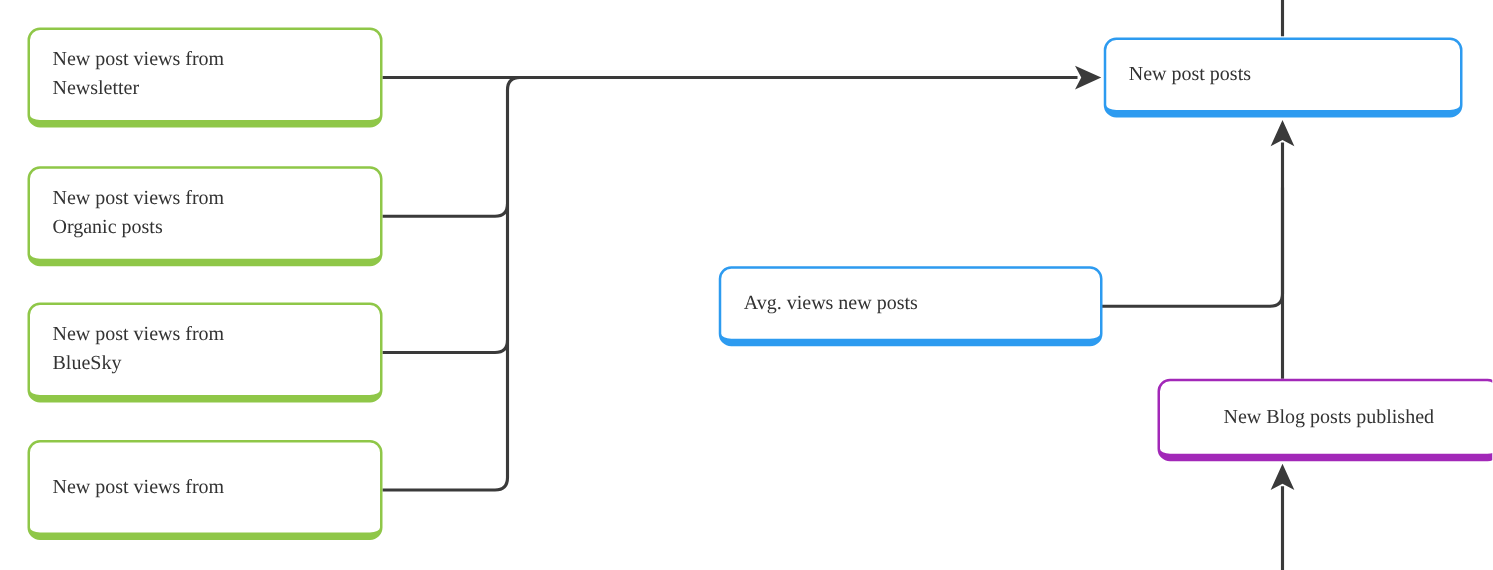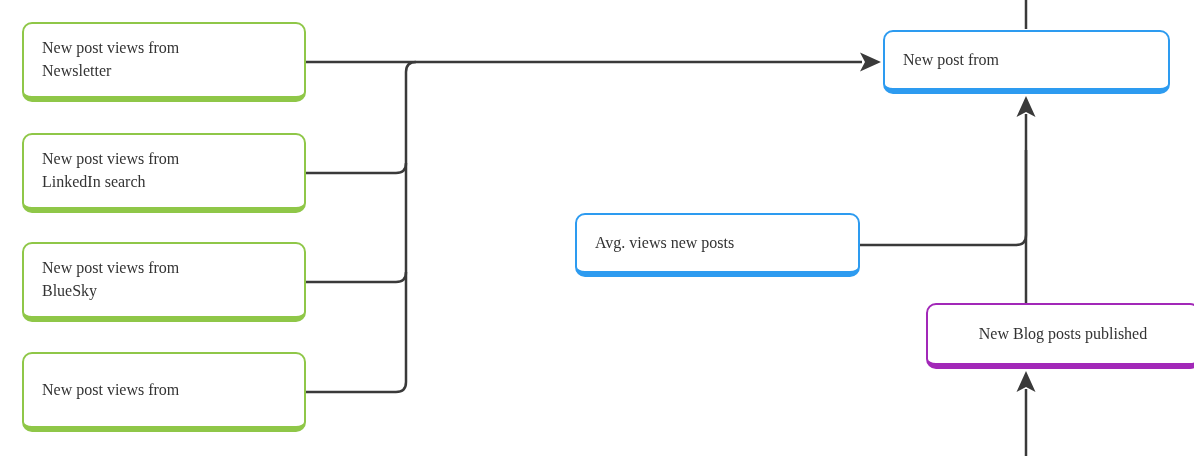--- a/index.html
+++ b/index.html
@@ -39,21 +39,21 @@
     color:#333333;
     font-size:16px;
     line-height:1.42;
     cursor:default;
   }
   .node .line{white-space:nowrap;}
   #n-newsletter   {left:22px;  top:22px;  width:284px; height:80px;}
   #n-organic      {left:22px;  top:133px; width:284px; height:80px;}
   #n-linkedin     {left:22px;  top:242px; width:284px; height:80px;}
   #n-bluesky      {left:22px;  top:352px; width:284px; height:80px;}
-  #n-avg-views    {left:575px; top:213px; width:285px; height:64px;}
+  #n-avg-views    {left:575px; top:213px; width:307px; height:64px;}
   #n-post-views   {left:883px; top:30px;  width:287px; height:64px;}
   #n-blog-posts   {left:926px; top:303px; width:274px; height:66px;align-items:center;}
 </style>
 </head>
 <body>
 
 <div class="canvas">
 
   <svg class="connectors" viewBox="0 0 1194 456" aria-hidden="true">
 
@@ -93,37 +93,37 @@
     </g>
   </svg>
 
   <div class="node" id="n-newsletter" style="--c: #8fc748;">
     <div class="line">New post views from</div>
     <div class="line">Newsletter</div>
   </div>
 
   <div class="node" id="n-organic" style="--c: #8fc748;">
     <div class="line">New post views from</div>
-    <div class="line">LinkedIn search</div>
+    <div class="line">Organic posts</div>
   </div>
 
   <div class="node" id="n-linkedin" style="--c: #8fc748;">
     <div class="line">New post views from</div>
     <div class="line">BlueSky</div>
   </div>
 
   <div class="node" id="n-bluesky" style="--c: #8fc748;">
     <div class="line">New post views from</div>
   </div>
 
   <div class="node" id="n-avg-views" style="--c: #2d9bf0;">
     <div class="line">Avg. views new posts</div>
   </div>
 
   <div class="node" id="n-post-views" style="--c: #2d9bf0;">
-    <div class="line">New post from</div>
+    <div class="line">New post posts</div>
   </div>
 
   <div class="node" id="n-blog-posts" style="--c: #a228b8;">
     <div class="line">New Blog posts published</div>
   </div>
 
 </div>
 
 </body></html>

